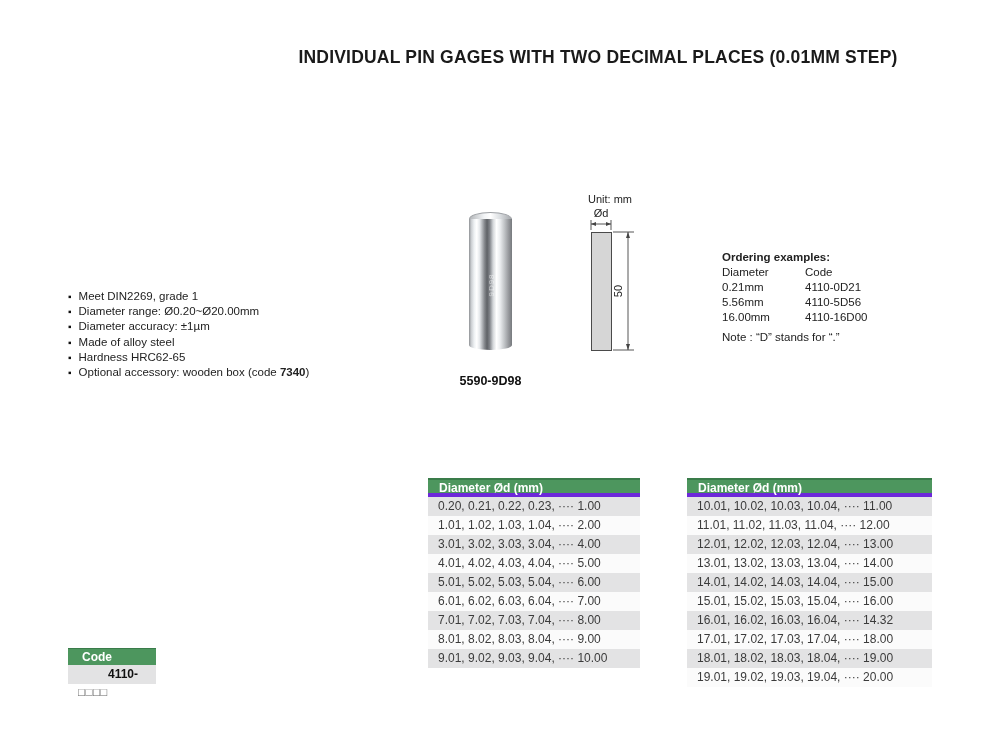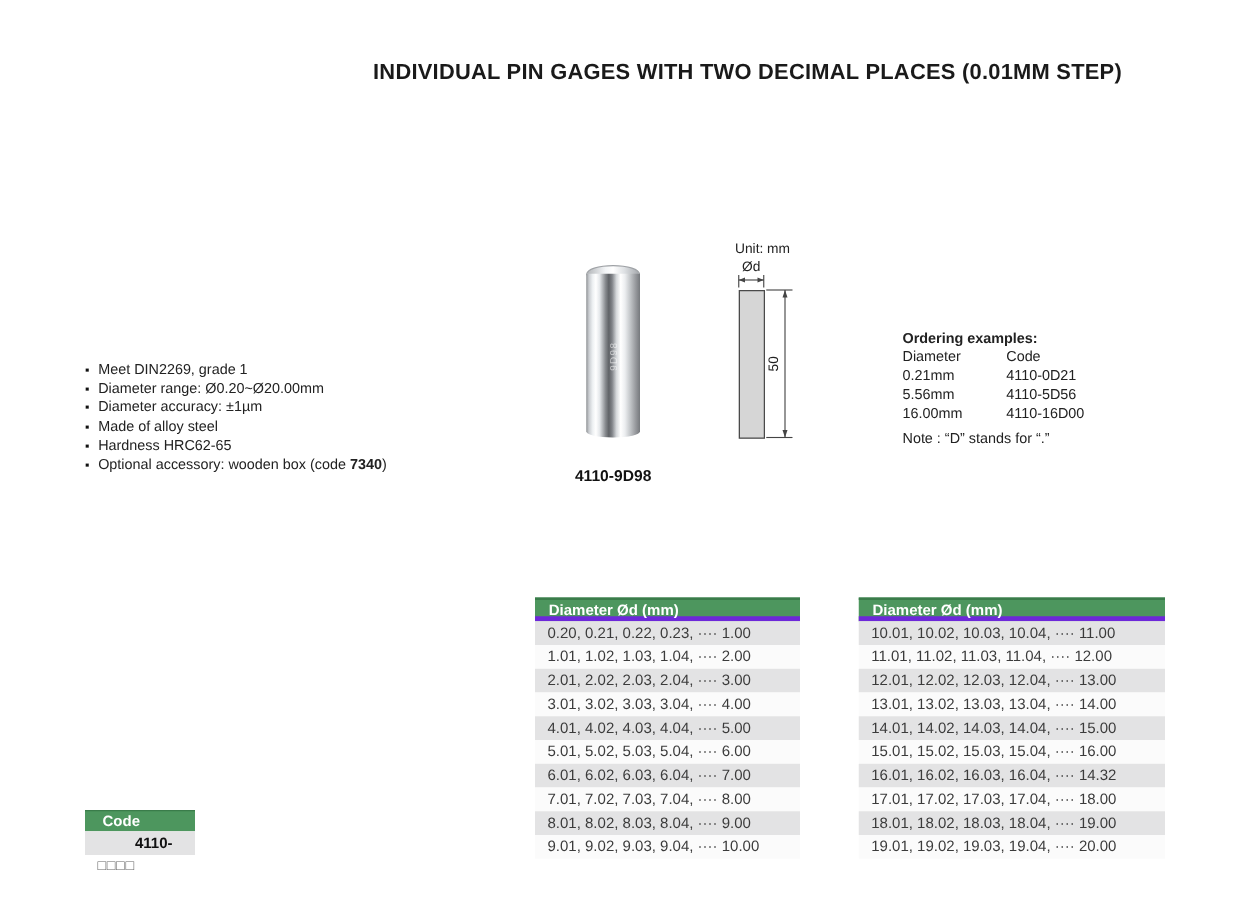--- a/index.html
+++ b/index.html
@@ -42,21 +42,21 @@
   
   .unit-label{position:absolute;left:588px;top:193px;font-size:11px;color:#222;}
   .dim-rect{position:absolute;left:591px;top:232px;width:21px;height:119px;
             background:#d6d6d6;border:1px solid #4a4a4a;}
   .dim-svg{position:absolute;left:578px;top:204px;width:62px;height:154px;overflow:visible;}
   .dim-svg line{stroke:#444;stroke-width:0.9;}
   .dim-svg polygon{fill:#444;}
   .dim-svg text{font-family:"Liberation Sans","DejaVu Sans",sans-serif;font-size:11px;fill:#222;}
 
   
-  .ordering{position:absolute;left:722px;top:264px;font-size:11.5px;line-height:15px;color:#222;}
+  .ordering{position:absolute;left:722px;top:250px;font-size:11.5px;line-height:15px;color:#222;}
   .ord-head{font-weight:bold;}
   .ord-grid{display:grid;grid-template-columns:83px auto;}
   .ord-note{margin-top:5px;}
 
   
   .dtable{position:absolute;top:478px;font-size:12px;}
   .dtable.t1{left:428px;width:212px;}
   .dtable.t2{left:687px;width:245px;}
   .dtable .th{height:19px;line-height:17px;background:var(--accent);border-top:2px solid var(--accent-dark);
               border-bottom:4px solid #6d28d9;color:#fff;font-weight:bold;padding-left:11px;}
@@ -103,21 +103,21 @@
     <li>
       <span class="sq">▪</span>
       <span><span>Optional accessory: wooden box (code </span><b>7340</b><span>)</span></span>
     </li>
   </ul>
 
   <div class="pin-top"></div>
   <div class="pin-body">
     <span class="engrave">9D98</span>
   </div>
-  <div class="pin-label">4110-9D98</div>
+  <div class="pin-label">5590-9D98</div>
 
   <div class="unit-label">Unit: mm</div>
   <div class="dim-rect"></div>
   <svg class="dim-svg" viewBox="0 0 62 154">
 
     <text x="23" y="13" text-anchor="middle">Ød</text>
     <line x1="13" y1="16" x2="13" y2="26"></line>
     <line x1="33" y1="16" x2="33" y2="26"></line>
     <line x1="13" y1="20" x2="33" y2="20"></line>
     <polygon points="13,20 18,18 18,22"></polygon>
@@ -143,21 +143,20 @@
       <span>16.00mm</span>
       <span>4110-16D00</span>
     </div>
     <div class="ord-note">Note : “D”  stands for “.”</div>
   </div>
 
   <div class="dtable t1">
     <div class="th">Diameter Ød (mm)</div>
     <div class="tr">0.20, 0.21, 0.22, 0.23, ···· 1.00</div>
     <div class="tr">1.01, 1.02, 1.03, 1.04, ···· 2.00</div>
-    <div class="tr">2.01, 2.02, 2.03, 2.04, ···· 3.00</div>
     <div class="tr">3.01, 3.02, 3.03, 3.04, ···· 4.00</div>
     <div class="tr">4.01, 4.02, 4.03, 4.04, ···· 5.00</div>
     <div class="tr">5.01, 5.02, 5.03, 5.04, ···· 6.00</div>
     <div class="tr">6.01, 6.02, 6.03, 6.04, ···· 7.00</div>
     <div class="tr">7.01, 7.02, 7.03, 7.04, ···· 8.00</div>
     <div class="tr">8.01, 8.02, 8.03, 8.04, ···· 9.00</div>
     <div class="tr">9.01, 9.02, 9.03, 9.04, ···· 10.00</div>
   </div>
 
   <div class="dtable t2">

